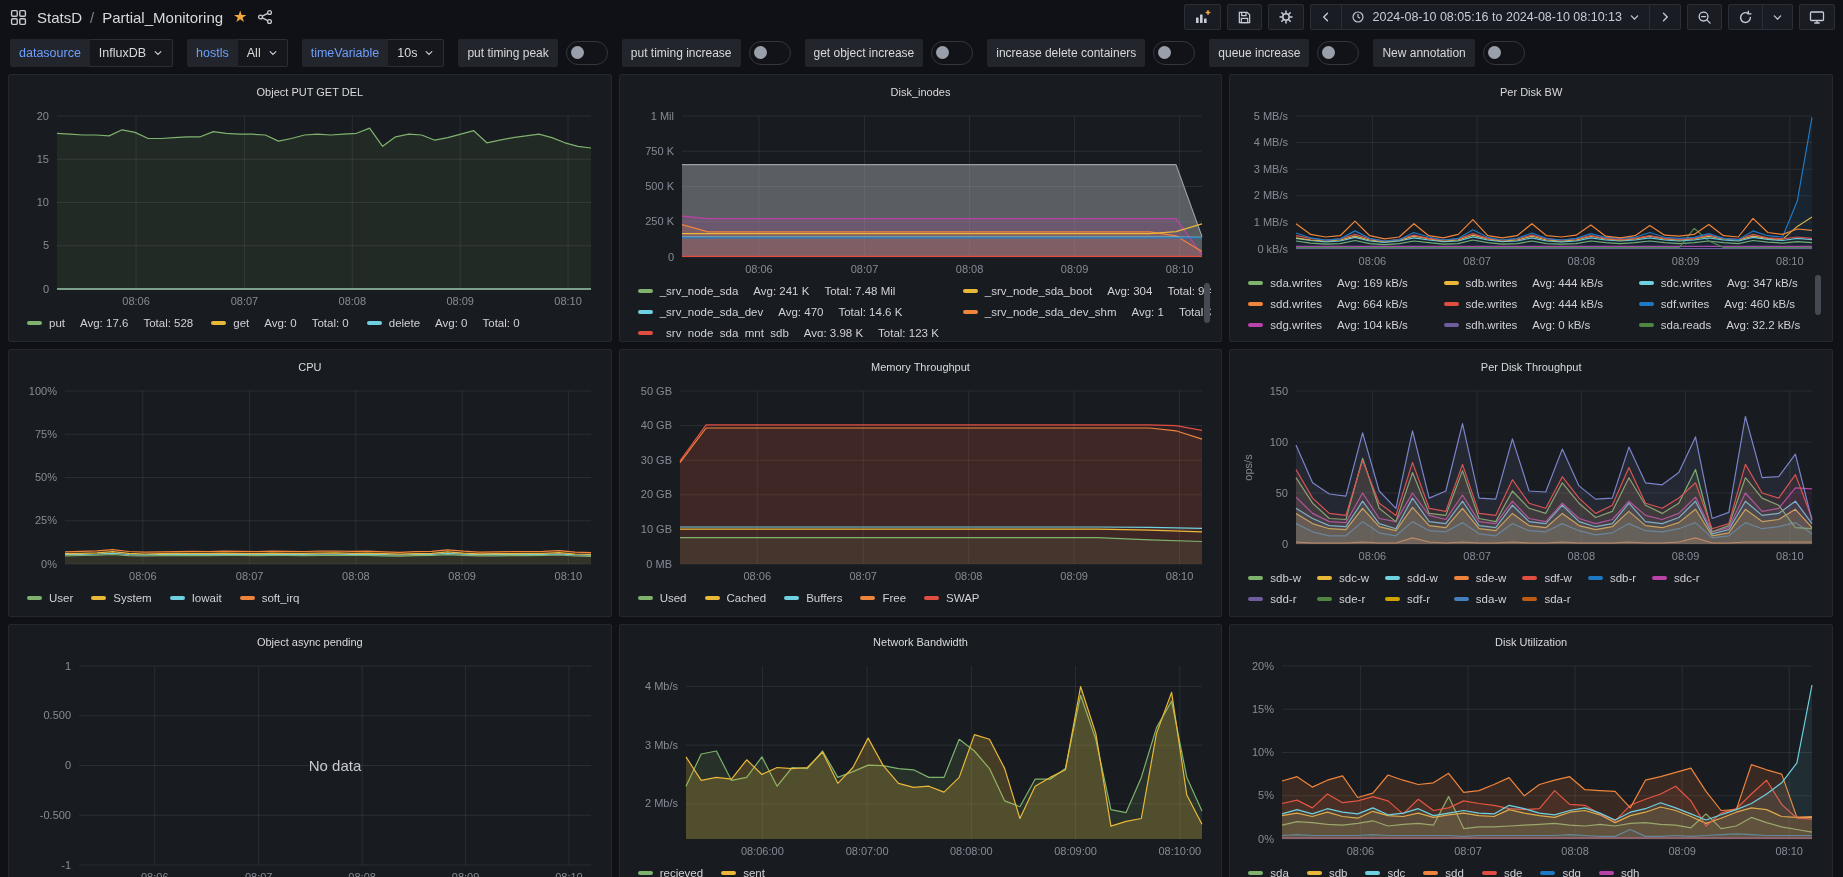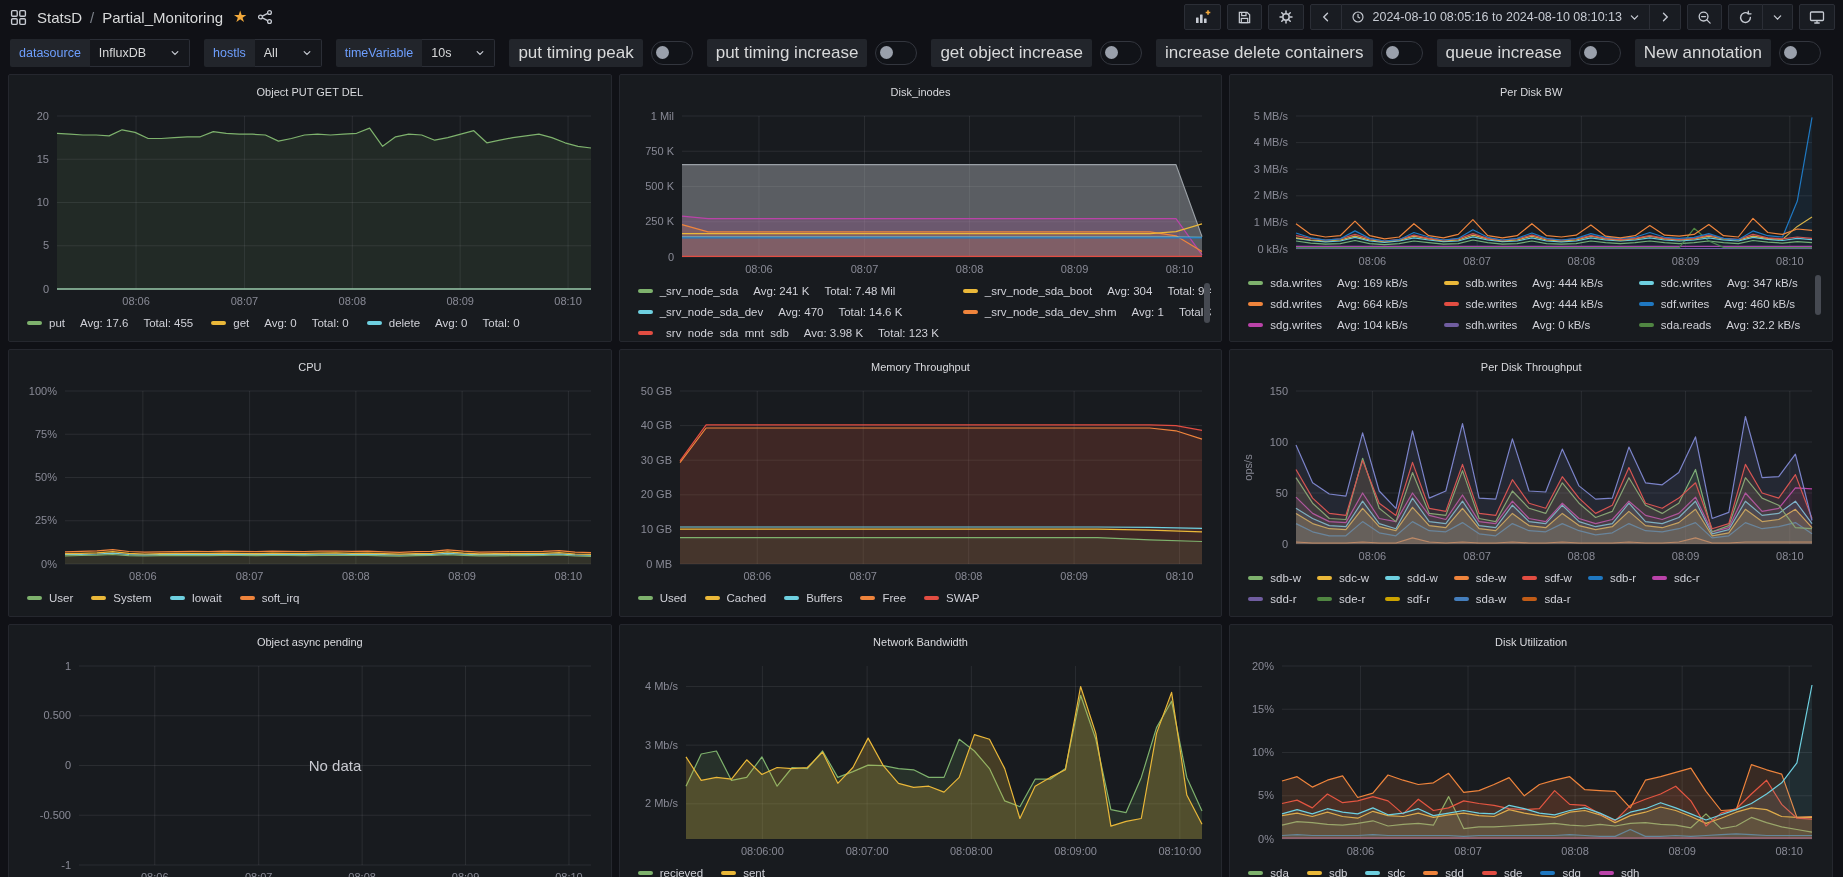--- a/index.html
+++ b/index.html
@@ -17,25 +17,25 @@
   .tgroup{display:flex;}
   .tgroup .tbtn{border-radius:0;border-left-width:0;}
   .tgroup .tbtn:first-child{border-radius:2px 0 0 2px;border-left-width:1px;}
   .tgroup .tbtn:last-child{border-radius:0 2px 2px 0;}
   .time-btn{gap:7px;font-size:12.5px;white-space:nowrap;color:#c7cbd3;}
   
   .subbar{display:flex;align-items:center;gap:14px;padding:7px 10px 7px 10px;}
   .var{display:flex;align-items:stretch;height:28px;font-size:12.5px;}
   .vlabel{display:flex;align-items:center;padding:0 9px;background:#22252b;color:#6e9fff;
     border-radius:2px 0 0 2px;font-weight:500;}
-  .vvalue{display:flex;align-items:center;gap:24px;padding:0 9px;background:#15171c;
+  .vvalue{display:flex;align-items:center;gap:7px;padding:0 9px;background:#15171c;
     border:1px solid #2b2e36;border-left:none;border-radius:0 2px 2px 0;color:#d8d9da;cursor:pointer;}
   .tog{display:flex;align-items:center;height:28px;}
   .tlabel{display:flex;align-items:center;height:100%;padding:0 9px;background:#22252b;
-    border-radius:2px;color:#d8d9da;font-size:17px;font-weight:500;}
+    border-radius:2px;color:#d8d9da;font-size:12px;font-weight:500;}
   .switch{width:40px;height:22px;border-radius:12px;background:#111318;border:1px solid #33363e;
     margin-left:8px;position:relative;cursor:pointer;flex:none;}
   .switch::after{content:"";position:absolute;left:4px;top:3.5px;width:13px;height:13px;
     border-radius:50%;background:#9aa0ab;}
   
   #grid{display:grid;grid-template-columns:repeat(3,1fr);grid-auto-rows:268px;gap:7px;
     padding:0 10px 0 8px;height:807px;overflow:hidden;}
   .panel{background:#181b1f;border:1px solid #25272e;border-radius:2px;display:flex;
     flex-direction:column;padding:5px 10px 4px;box-sizing:border-box;overflow:hidden;}
   .ptitle{margin:0;font-size:11px;font-weight:500;color:#d9dade;text-align:center;
@@ -245,21 +245,21 @@
           <polyline points="38.0,29.3 51.0,30.2 64.0,31.0 77.1,31.0 90.1,31.9 103.1,25.8 116.1,28.4 129.2,34.5 142.2,34.5 155.2,33.6 168.2,32.8 181.3,32.8 194.3,27.6 207.3,29.3 220.3,30.2 233.4,30.2 246.4,31.0 259.4,37.1 272.4,34.5 285.5,31.0 298.5,30.2 311.5,31.0 324.5,30.2 337.6,29.3 350.6,24.1 363.6,42.3 376.6,32.8 389.7,30.2 402.7,31.0 415.7,36.2 428.7,33.6 441.8,30.2 454.8,26.7 467.8,38.8 480.8,36.2 493.9,33.6 506.9,31.9 519.9,30.2 532.9,33.6 546.0,38.8 559.0,42.3 572.0,44.0" fill="none" stroke="#7EB26D" stroke-width="1.2" stroke-linejoin="round"></polyline>
           <polyline points="38.0,185.0 572.0,185.0" fill="none" stroke="#EAB839" stroke-width="1.2" stroke-linejoin="round"></polyline>
           <polyline points="38.0,185.0 572.0,185.0" fill="none" stroke="#6ED0E0" stroke-width="1.2" stroke-linejoin="round"></polyline>
         </svg>
       </div>
     <div class="legend" style="height: 24px;">
         <span class="litem">
           <span class="sw" style="background: rgb(126, 178, 109);"></span>
           <span>put</span>
           <span class="lstat">Avg: 17.6</span>
-          <span class="lstat">Total: 455</span>
+          <span class="lstat">Total: 528</span>
         </span>
         <span class="litem">
           <span class="sw" style="background: rgb(234, 184, 57);"></span>
           <span>get</span>
           <span class="lstat">Avg: 0</span>
           <span class="lstat">Total: 0</span>
         </span>
         <span class="litem">
           <span class="sw" style="background: rgb(110, 208, 224);"></span>
           <span>delete</span>

